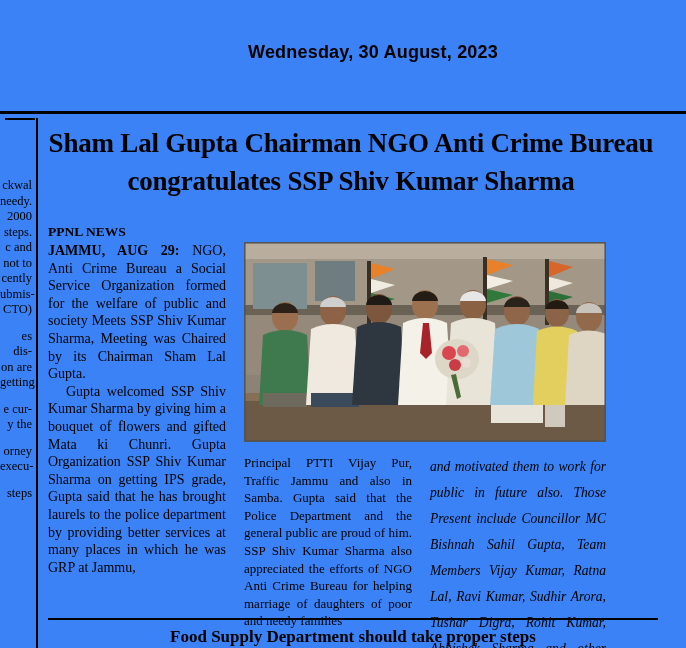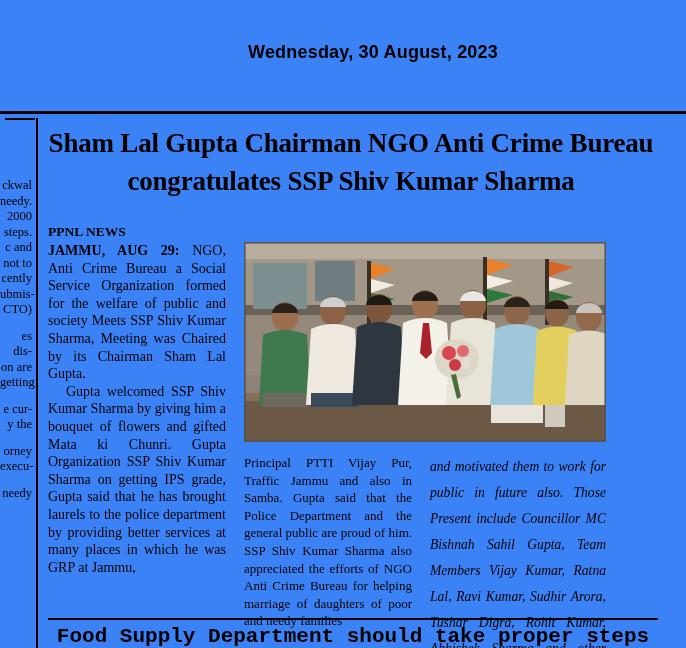--- a/index.html
+++ b/index.html
@@ -177,23 +177,23 @@
     left: 48px;
     width: 610px;
     height: 2px;
     background: #000;
   }
   .bottom-headline {
     position: absolute;
     top: 622px;
     left: 48px;
     width: 610px;
-    font-family: Liberation Mono, monospace;
-    font-weight: bold;
-    font-size: 21px;
+    font-family: Liberation Serif, serif;
+    font-weight: bold;
+    font-size: 17px;
     line-height: 30px;
     text-align: center;
     overflow: hidden;
     height: 26px;
   }
 </style>
 </head>
 <body>
 
 <div class="page">
@@ -205,21 +205,21 @@
   <div class="top-rule"></div>
 
   <div class="left-col">
     <div class="lrule"></div>
     <div class="vline"></div>
     <div class="ltext">
       <p><span>ckwal</span><br><span>needy.</span><br><span>2000</span><br><span>steps.</span><br><span>c and</span><br><span>not to</span><br><span>cently</span><br><span>ubmis-</span><br><span>CTO)</span></p>
       <p><span>es dis-</span><br><span>on are</span><br><span>getting</span></p>
       <p><span>e cur-</span><br><span>y the</span></p>
       <p><span>orney</span><br><span>execu-</span></p>
-      <p><span> needy</span></p>
+      <p><span> steps</span></p>
     </div>
   </div>
 
   <div class="article">
     <div class="headline">
       <span>Sham Lal Gupta Chairman NGO Anti Crime Bureau</span>
       <span class="l2">congratulates SSP Shiv Kumar Sharma</span>
     </div>
 
     <div class="byline">PPNL NEWS</div>

